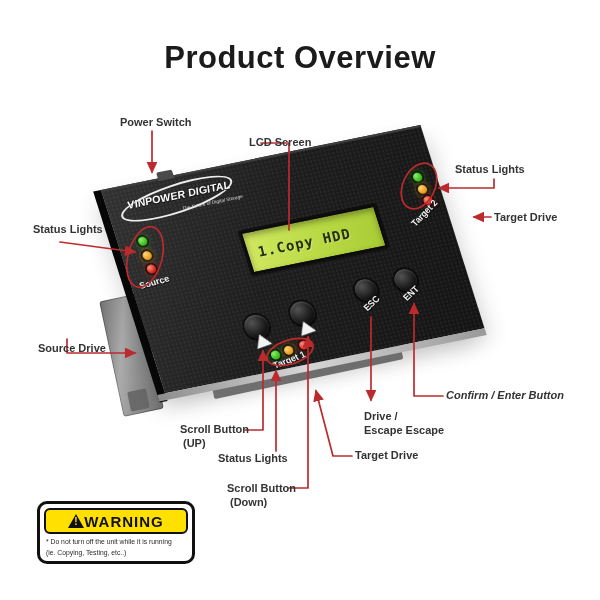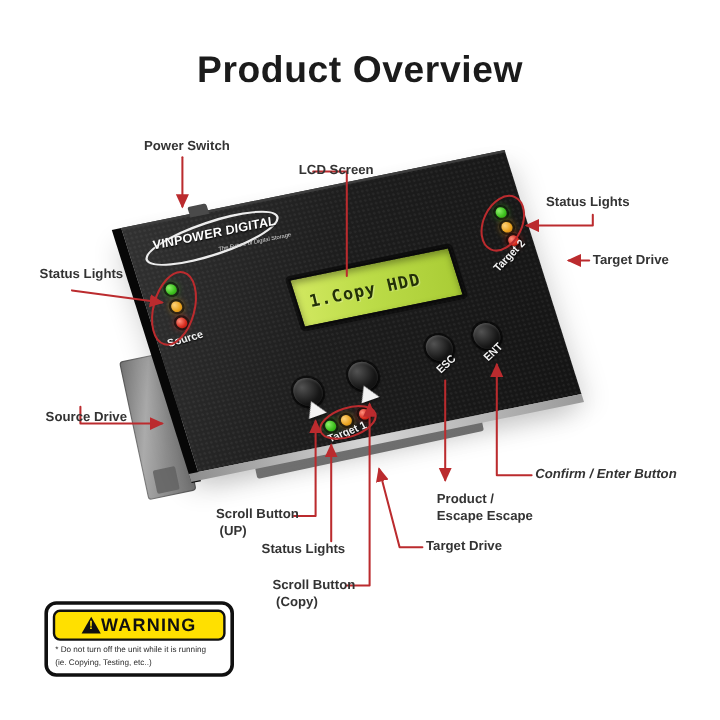--- a/index.html
+++ b/index.html
@@ -181,27 +181,27 @@
 
   <div class="co" style="left:180px;top:422px;">
     <span>Scroll Button</span><br>
     <span style="margin-left:3px;">(UP)</span>
   </div>
 
   <div class="co" style="left:218px;top:451px;">Status Lights</div>
 
   <div class="co" style="left:227px;top:481px;">
     <span>Scroll Button</span><br>
-    <span style="margin-left:3px;">(Copy)</span>
+    <span style="margin-left:3px;">(Down)</span>
   </div>
 
   <div class="co" style="left:355px;top:448px;">Target Drive</div>
 
   <div class="co" style="left:364px;top:409px;">
-    <span>Product /</span><br>
+    <span>Drive /</span><br>
     <span>Escape Escape</span>
   </div>
 
   <div class="co" style="left:446px;top:388px;font-style:italic;">Confirm / Enter Button</div>
 
   <div class="warning">
     <div class="warn-head">
       <span class="warn-tri"></span>
       <span class="warn-word">WARNING</span>
     </div>

